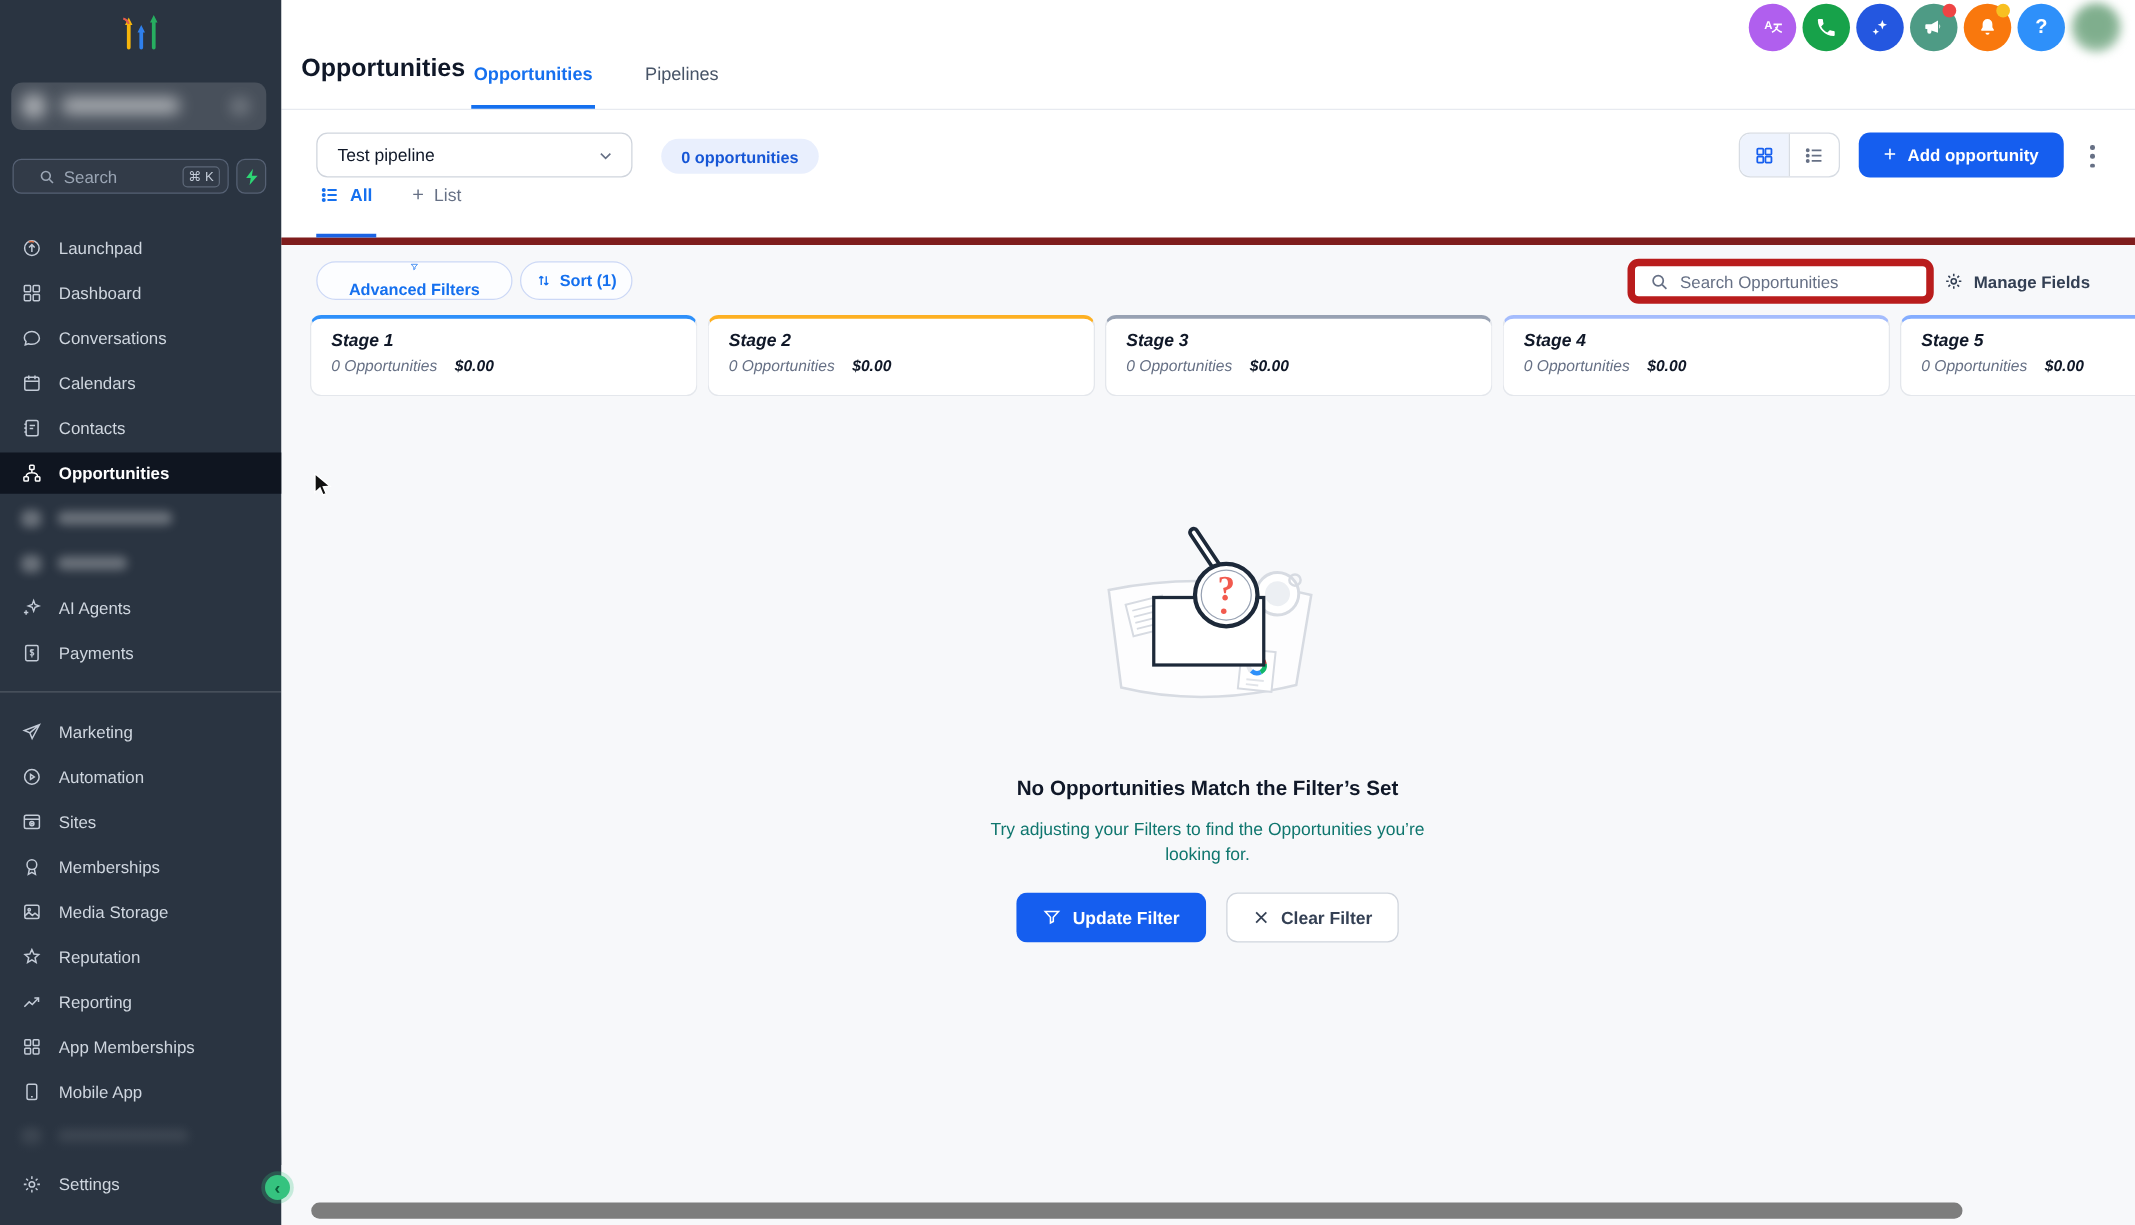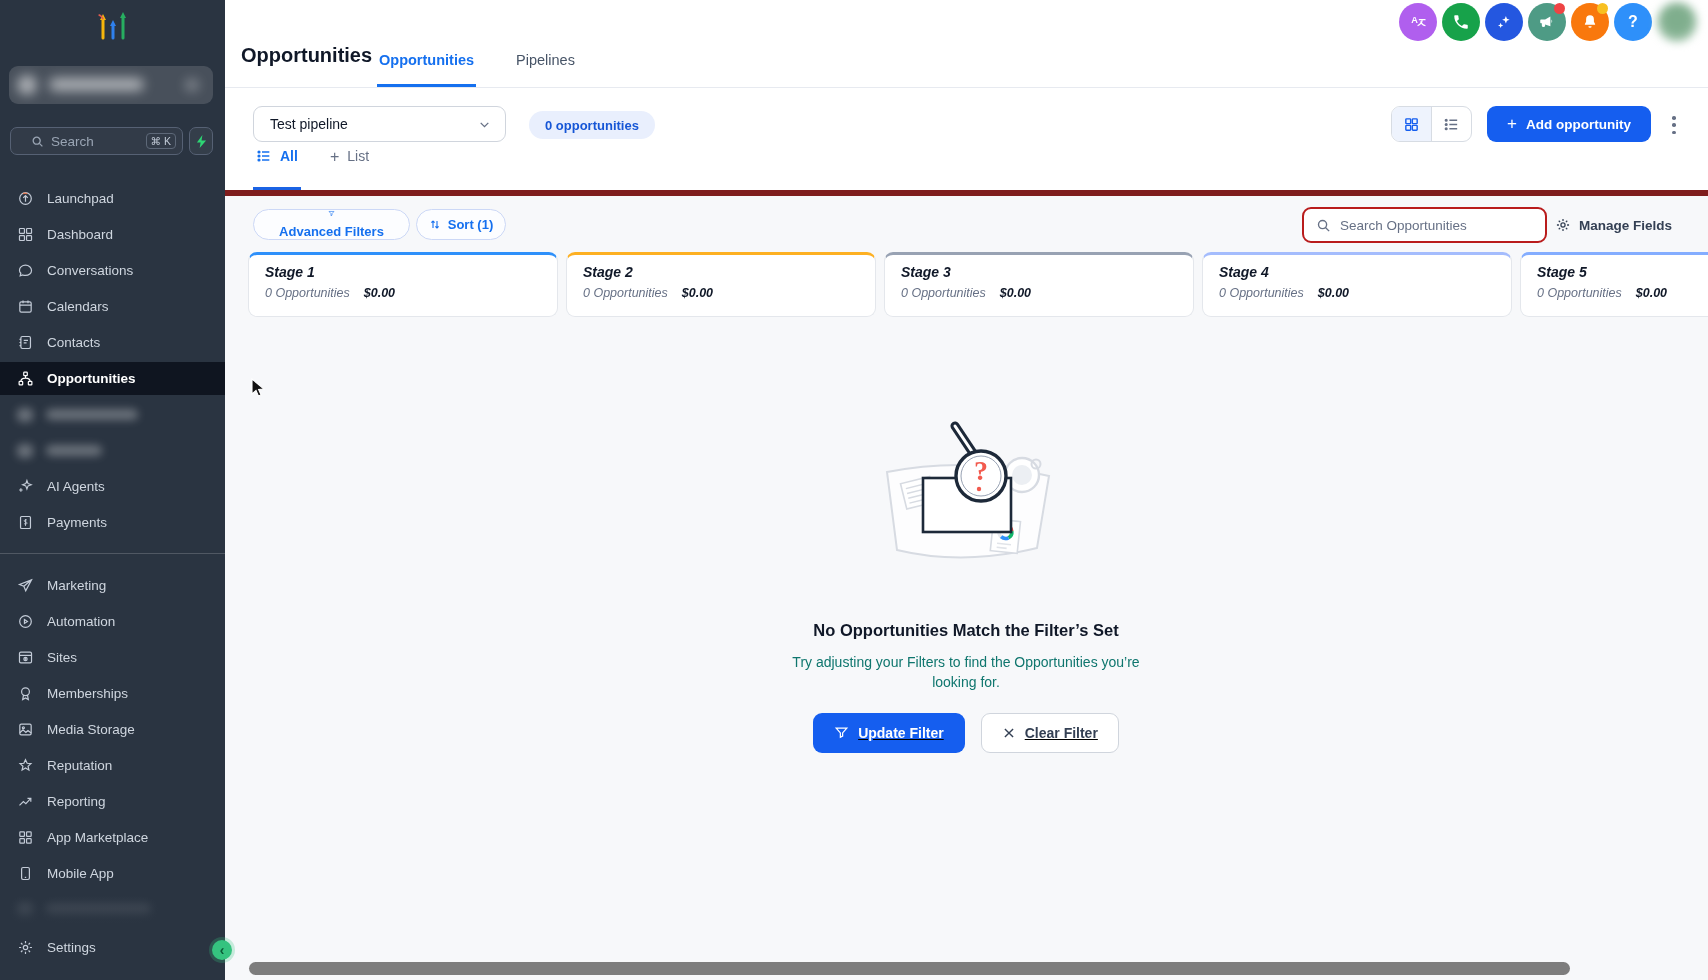--- a/index.html
+++ b/index.html
@@ -78,39 +78,39 @@
   .vtab { display:flex; align-items:flex-start; gap:8px; font-size:14px; color:#667085; cursor:pointer;
     border-bottom:3px solid transparent; padding:0 3px; }
   .vtab.active { color:#1570ef; font-weight:bold; border-bottom-color:#1b63e4; }
   .vtab .plus { font-size:16px; }
 
   .content { position:absolute; left:0; top:196px; width:1483px; height:784px; background:#f7f8fa; }
   .pill { position:absolute; top:13px; height:31px; border:1px solid #ccd8f6; border-radius:16px;
     background:#fcfdff; color:#1570ef; font-size:13px; font-weight:bold; display:flex;
     align-items:center; gap:7px; padding:0 14px; cursor:pointer; }
   .opp-search { position:absolute; left:1077px; top:11px; width:245px; height:36px; background:#fff;
-    border:2px solid #b91c1c; border-radius:9px; display:flex; align-items:center; padding:0 12px; gap:9px; }
+    border:6px solid #b91c1c; border-radius:9px; display:flex; align-items:center; padding:0 12px; gap:9px; }
   .opp-search input { border:none; outline:none; flex:1; font-size:13.5px; color:#344054;
     font-family:"Liberation Sans",sans-serif; background:transparent; }
   .opp-search input::placeholder { color:#667085; }
   .manage-fields { position:absolute; left:1330px; top:11px; height:36px; display:flex;
     align-items:center; gap:8px; font-size:13.5px; font-weight:bold; color:#344054; cursor:pointer; }
 
   .stage-card { position:absolute; top:56px; width:310px; height:65px; background:#fff;
     border:1px solid #e4e7ec; border-top-width:3px; border-radius:9px; padding:9px 16px;font-style:italic; }
   .stage-name { font-size:14px; font-weight:bold; color:#101828; }
   .stage-sub { margin-top:6px; font-size:12.5px; color:#667085; display:flex; gap:14px; }
   .stage-sub b { color:#101828; }
 
   .empty { position:absolute; left:741px; top:224px; transform:translateX(-50%); width:520px;
     text-align:center; }
   .empty-title { margin-top:22px; font-size:16.5px; font-weight:bold; color:#101828; }
   .empty-sub { margin-top:12px; font-size:14px; color:#0f766e; line-height:1.45;
     max-width:392px; margin-left:auto; margin-right:auto; }
-  .empty-actions { margin-top:20px; display:flex; justify-content:center; gap:16px;text-decoration:underline; }
+  .empty-actions { margin-top:20px; display:flex; justify-content:center; gap:16px; }
   .btn { height:40px; border-radius:9px; font-size:14px; font-weight:bold; display:flex;
     align-items:center; gap:9px; padding:0 20px; cursor:pointer; border:1px solid transparent;
     font-family:"Liberation Sans",sans-serif; }
   .btn.primary { background:#155eef; color:#fff; }
   .btn.secondary { background:#fff; color:#344054; border-color:#d0d5dd; }
 
   .hscroll { position:absolute; left:24px; top:766px; width:1321px; height:13px; background:#7d7d7d;
     border-radius:7px; cursor:pointer; }
   .cursor { position:absolute; left:251px; top:378px; z-index:50; pointer-events:none; }
 </style>
@@ -271,21 +271,21 @@
         </svg>
       <span>Reporting</span>
     </div>
     <div class="nav-item">
       <svg width="17" height="17" viewBox="0 0 24 24" fill="none" stroke="#c3cbd7" stroke-width="1.7">
           <rect x="4" y="4" width="6.5" height="6.5" rx="1"></rect>
           <rect x="13.5" y="4" width="6.5" height="6.5" rx="1"></rect>
           <rect x="4" y="13.5" width="6.5" height="6.5" rx="1"></rect>
           <rect x="13.5" y="13.5" width="6.5" height="6.5" rx="1"></rect>
         </svg>
-      <span>App Marketplace</span>
+      <span>App Memberships</span>
     </div>
     <div class="nav-item">
       <svg width="17" height="17" viewBox="0 0 24 24" fill="none" stroke="#c3cbd7" stroke-width="1.7">
           <rect x="6.5" y="3.5" width="11" height="17" rx="2"></rect>
           <path d="M11 17.5h2"></path>
         </svg>
       <span>Mobile App</span>
     </div>
     <div class="nav-item blurred" style="padding-left:0; opacity:.55;">
       <span class="iblob"></span>

